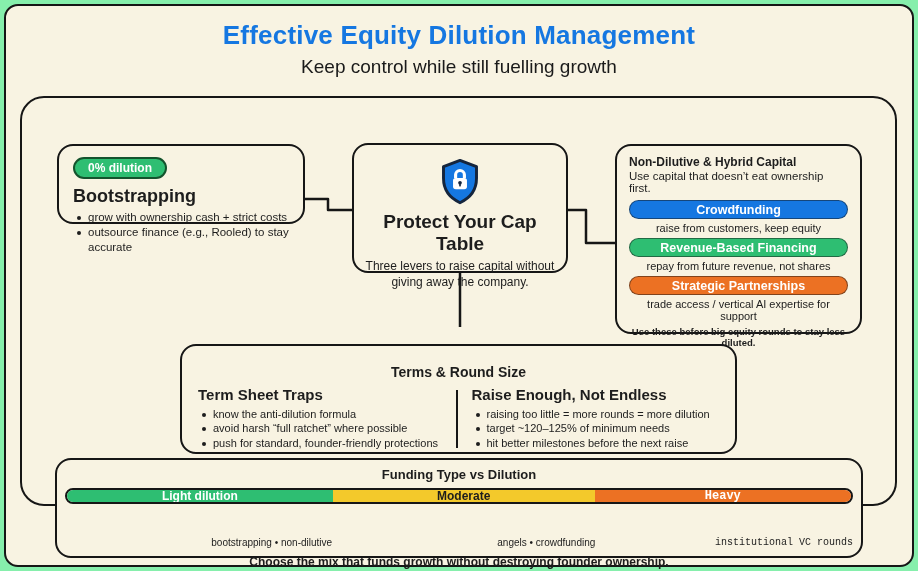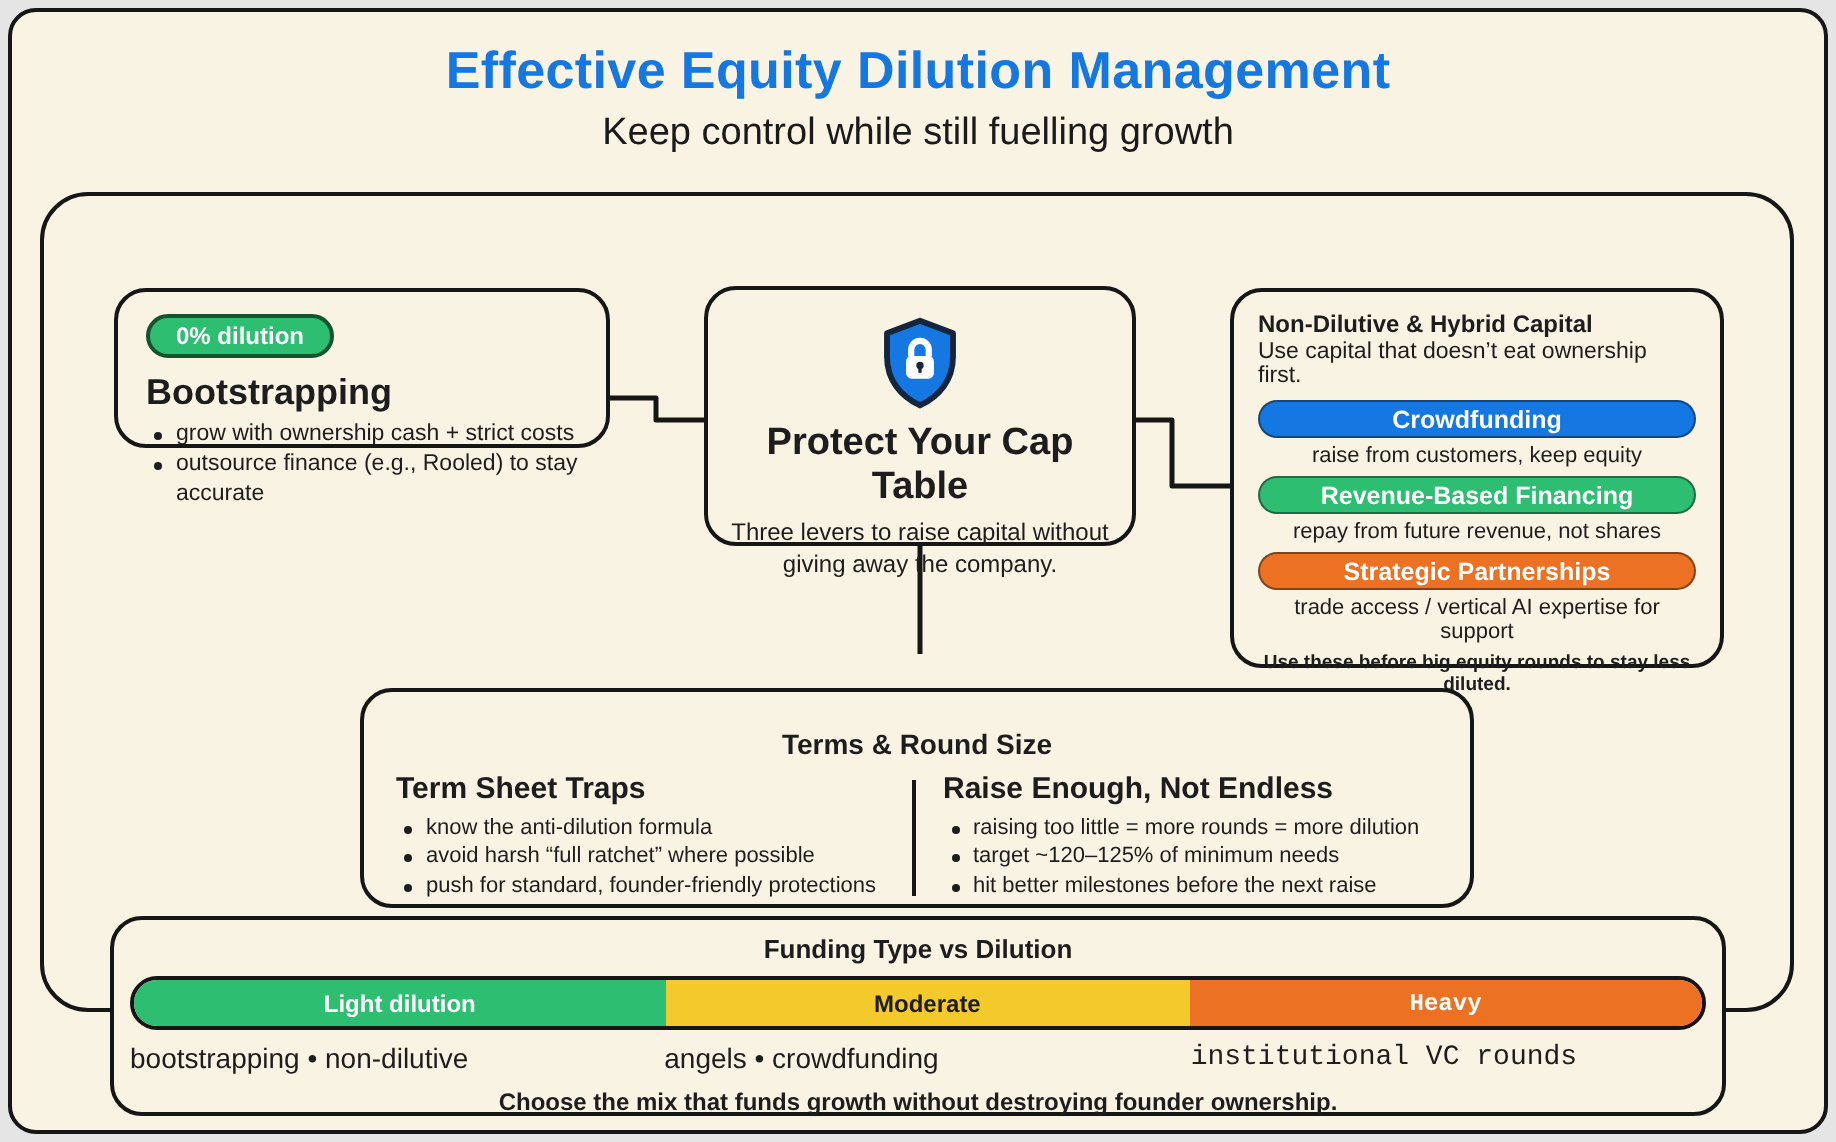--- a/index.html
+++ b/index.html
@@ -7,21 +7,21 @@
     --ink:#161616;
     --text:#1D1D1D;
     --blue:#1577E1;
   }
   *{box-sizing:border-box;margin:0;padding:0;}
   body{
     font-family:"Liberation Sans","DejaVu Sans",sans-serif;
     background:#ffffff;
     color:var(--text);
   }
-  .stage{position:relative;width:918px;height:571px;overflow:hidden;background:#e5e5e5;}
+  .stage{position:relative;width:918px;height:571px;overflow:hidden;background:#86efac;}
   .panel{
     position:absolute;left:4px;top:4px;width:910px;height:563px;
     background:var(--cream);
     border:2.5px solid var(--ink);
     border-radius:14px;
   }
   .page-title{
     position:absolute;top:20px;left:0;width:100%;
     text-align:center;font-size:26px;font-weight:bold;color:var(--blue);
     letter-spacing:.2px;
@@ -75,26 +75,26 @@
   .terms-header{text-align:center;font-size:14px;font-weight:bold;}
   .terms-cols{display:flex;margin-top:6px;}
   .terms-col{flex:1;}
   .terms-col h3{font-size:15px;font-weight:bold;margin-bottom:4px;}
   .terms-col ul.bullets li{font-size:11px;}
   .terms-divider{width:0;border-left:2.5px solid var(--ink);margin:4px 14px 2px 10px;}
   
   .box-funding{left:55px;top:458px;width:808px;height:100px;padding:7px 8px;}
   .funding-header{text-align:center;font-size:13px;font-weight:bold;margin-bottom:6px;}
   .fund-bar{
-    display:flex;height:27px;border:2.5px solid var(--ink);border-radius:999px;overflow:hidden;
+    display:flex;height:16px;border:2.5px solid var(--ink);border-radius:999px;overflow:hidden;
   }
   .fund-seg{display:flex;align-items:center;justify-content:center;font-size:12px;font-weight:600;}
   .seg-0{width:33.9%;}.seg-1{width:33.4%;}.seg-2{width:32.7%;font-family:Liberation Mono, monospace;}
   .fund-sublabels{display:flex;margin-top:6px;}
-  .fund-sublabels span{font-size:14px;text-align:left;}
+  .fund-sublabels span{font-size:10px;text-align:right;margin-top:27px;}
   .fund-footer{text-align:center;font-size:12px;font-weight:600;margin-top:7px;}
 </style>
 </head>
 <body>
 
 <div class="stage">
   <div class="panel"></div>
 
   <div class="page-title">Effective Equity Dilution Management</div>
   <div class="page-subtitle">Keep control while still fuelling growth</div>

